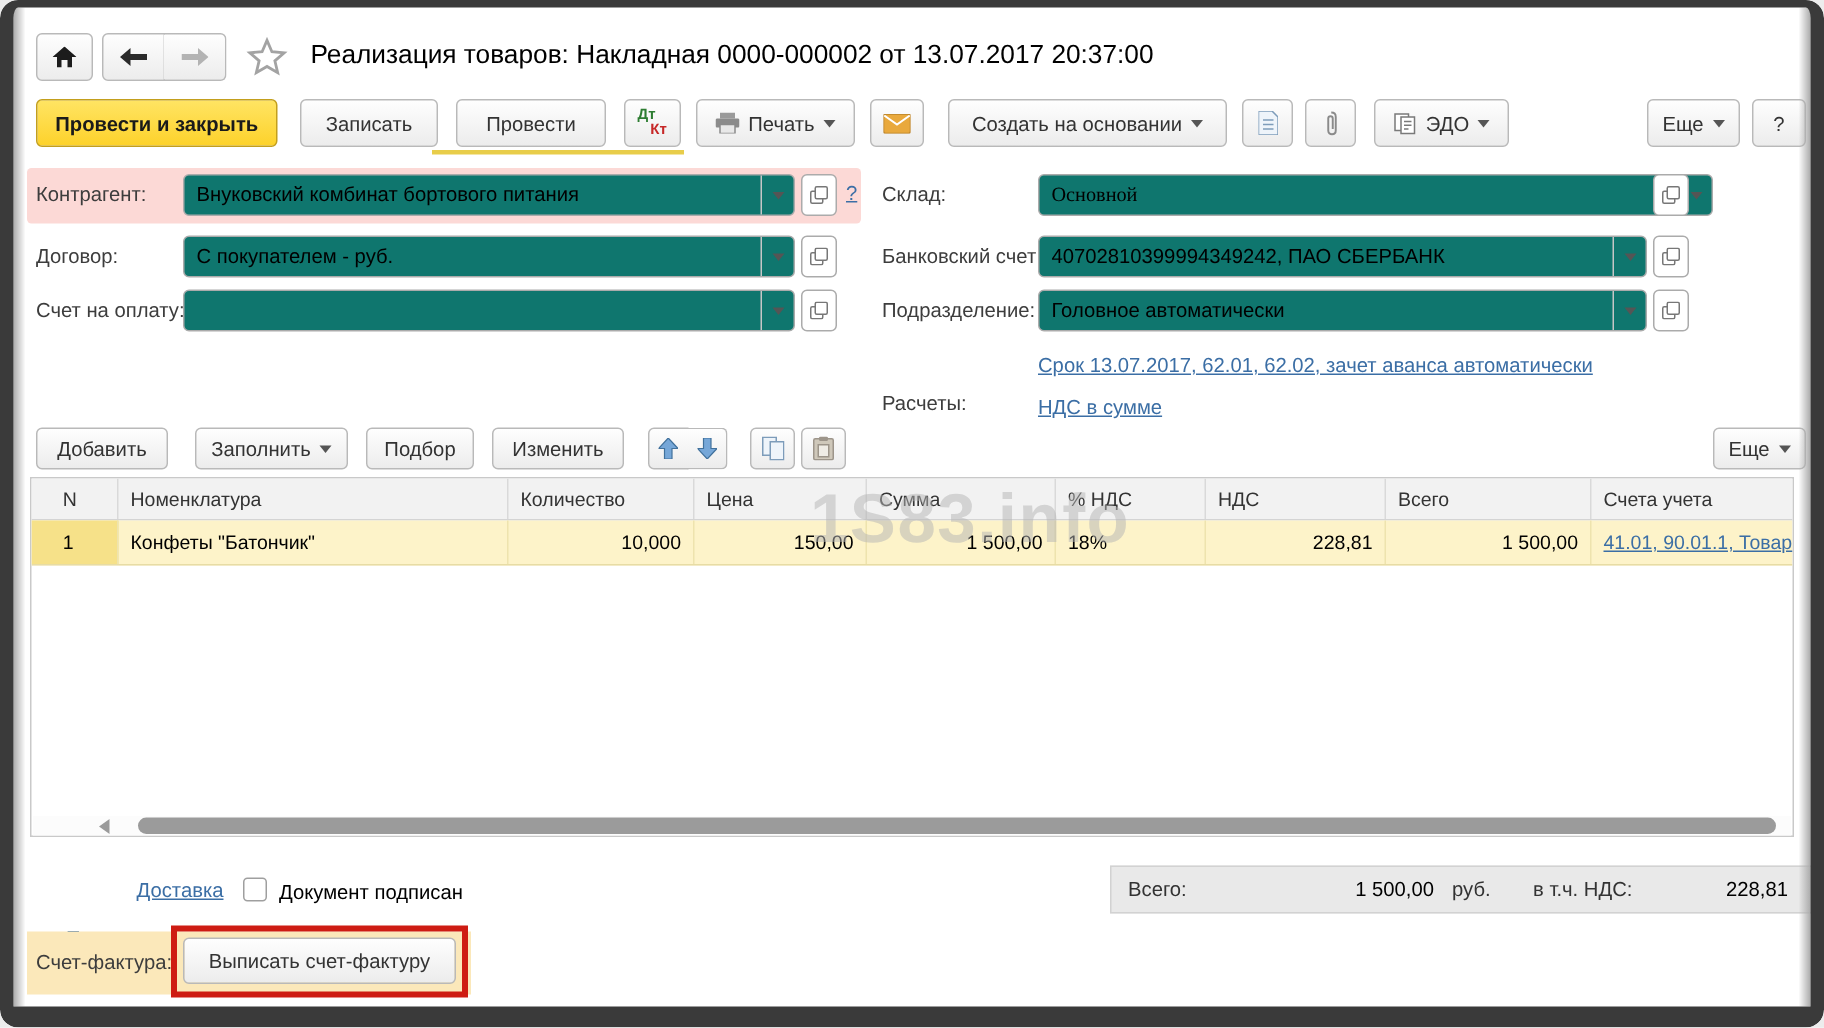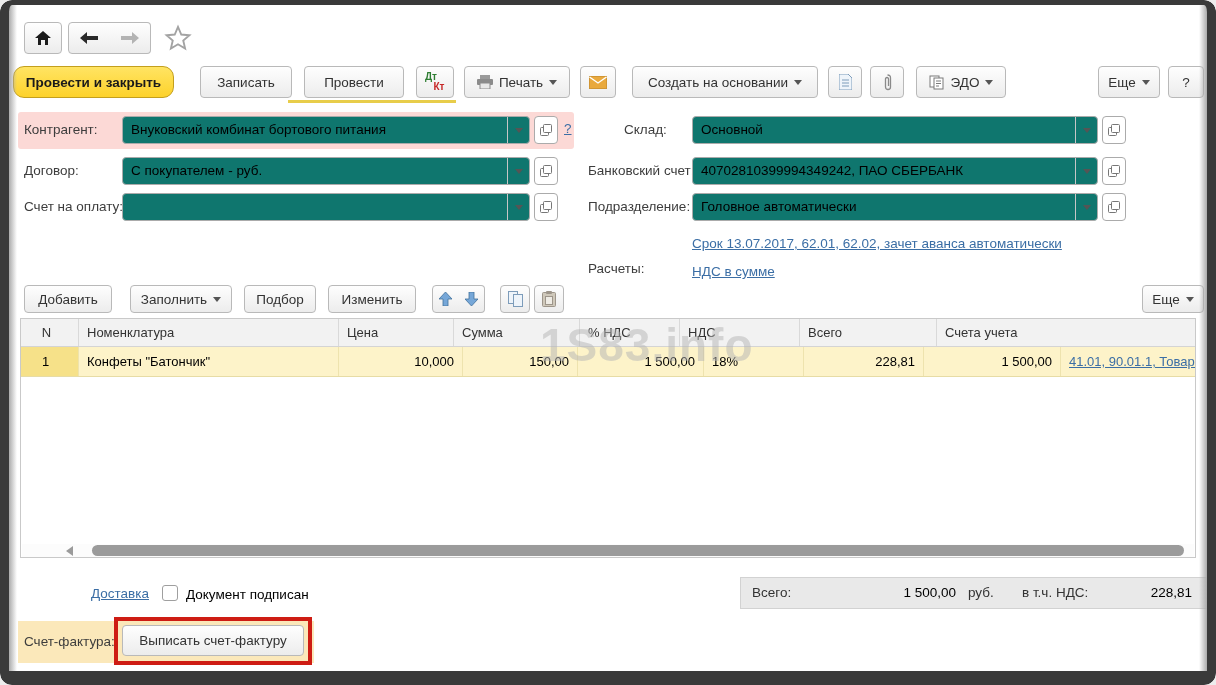--- a/index.html
+++ b/index.html
@@ -79,22 +79,23 @@
       <svg width="18" height="12" viewBox="0 0 18 12">
           <path d="M11 0 L11 4 L0 4 L0 8 L11 8 L11 12 L18 6 Z" fill="#b3b3b3"></path>
         </svg>
     </span>
   </div>
   <div class="abs" style="left:164px; top:24px;">
     <svg width="28" height="28" viewBox="0 0 24 24">
         <path d="M12 2.5 L14.8 9 L21.8 9.6 L16.5 14.2 L18.1 21 L12 17.4 L5.9 21 L7.5 14.2 L2.2 9.6 L9.2 9 Z" fill="#ffffff" stroke="#a3a3a3" stroke-width="1.6"></path>
       </svg>
   </div>
-
-  <div class="btn btn-yellow" style="left:13px; top:66px; width:161px;border-radius:11px;">
+  <div class="abs" style="left:207px; top:26px; font-size:17.5px; color:#000;">Реализация товаров: Накладная 0000-000002 от 13.07.2017 20:37:00</div>
+
+  <div class="btn btn-yellow" style="left:24px; top:66px; width:161px;">
     <span>Провести и закрыть</span>
   </div>
   <div class="btn" style="left:200px; top:66px; width:92px;">
     <span>Записать</span>
   </div>
   <div class="btn" style="left:304px; top:66px; width:100px;">
     <span>Провести</span>
   </div>
   <div class="underline-mod" style="left:288px; top:100px; width:168px;"></div>
 
@@ -203,22 +204,22 @@
         <span class="caret"></span>
       </div>
   </div>
   <div class="open-btn" style="left:534px; top:193px;">
     <svg width="12" height="12" viewBox="0 0 12 12">
         <rect x="0.5" y="3.5" width="8" height="8" rx="1" fill="#fff" stroke="#777"></rect>
         <rect x="3.5" y="0.5" width="8" height="8" rx="1" fill="#fff" stroke="#777"></rect>
       </svg>
   </div>
 
-  <div class="flabel" style="left:588px; top:122px;margin-left:36px;">Склад:</div>
-  <div class="field" style="left:692px; top:116px; width:406px;">
+  <div class="flabel" style="left:588px; top:122px;">Склад:</div>
+  <div class="field" style="left:692px; top:116px; width:450px;font-family:Liberation Serif, serif;">
     <div class="field-text">Основной</div>
     <div class="field-drop">
         <span class="caret"></span>
       </div>
   </div>
   <div class="open-btn" style="left:1102px; top:116px;">
     <svg width="12" height="12" viewBox="0 0 12 12">
         <rect x="0.5" y="3.5" width="8" height="8" rx="1" fill="#fff" stroke="#777"></rect>
         <rect x="3.5" y="0.5" width="8" height="8" rx="1" fill="#fff" stroke="#777"></rect>
       </svg>
@@ -294,20 +295,21 @@
   </div>
   <div class="btn btn-sm" style="left:1142px; top:285px; width:62px;">
     <span>Еще</span>
     <span class="caret"></span>
   </div>
 
   <div class="grid">
     <div class="grid-head">
       <div class="gh c0">N</div>
       <div class="gh c1">Номенклатура</div>
+      <div class="gh c2">Количество</div>
       <div class="gh c3">Цена</div>
       <div class="gh c4">Сумма</div>
       <div class="gh c5">% НДС</div>
       <div class="gh c6">НДС</div>
       <div class="gh c7">Всего</div>
       <div class="gh c8">Счета учета</div>
     </div>
     <div class="grid-row">
       <div class="gc c0 ncell">1</div>
       <div class="gc c1">Конфеты "Батончик"</div>

